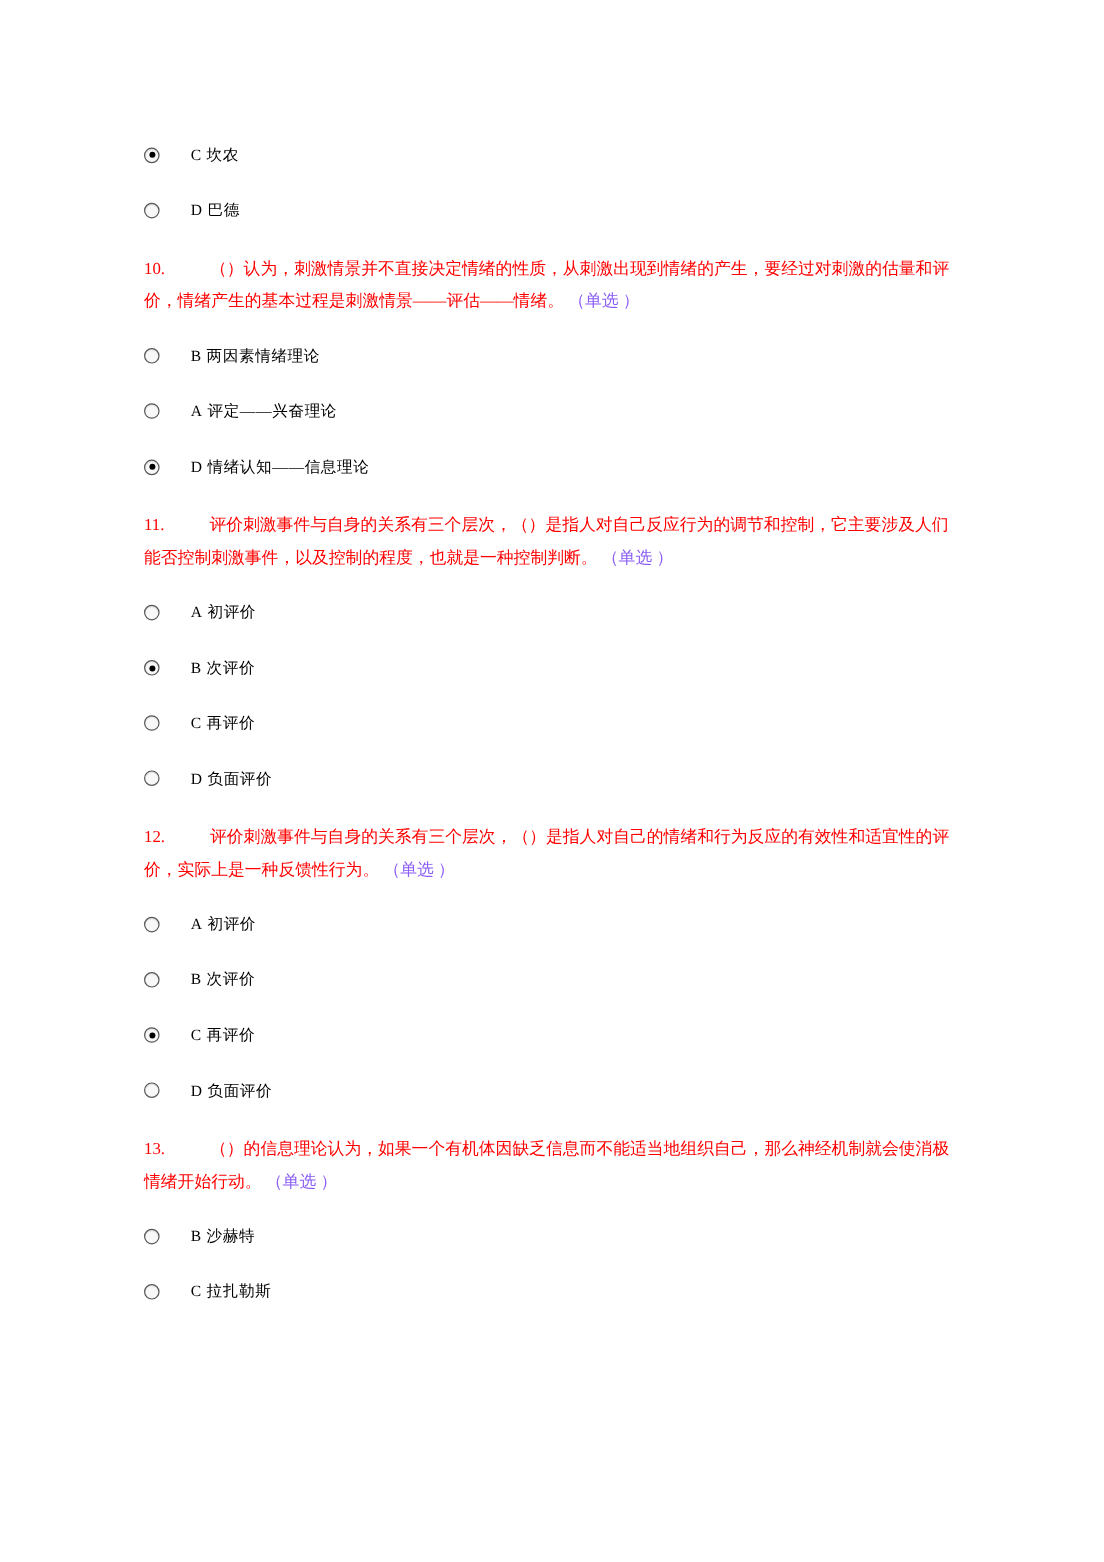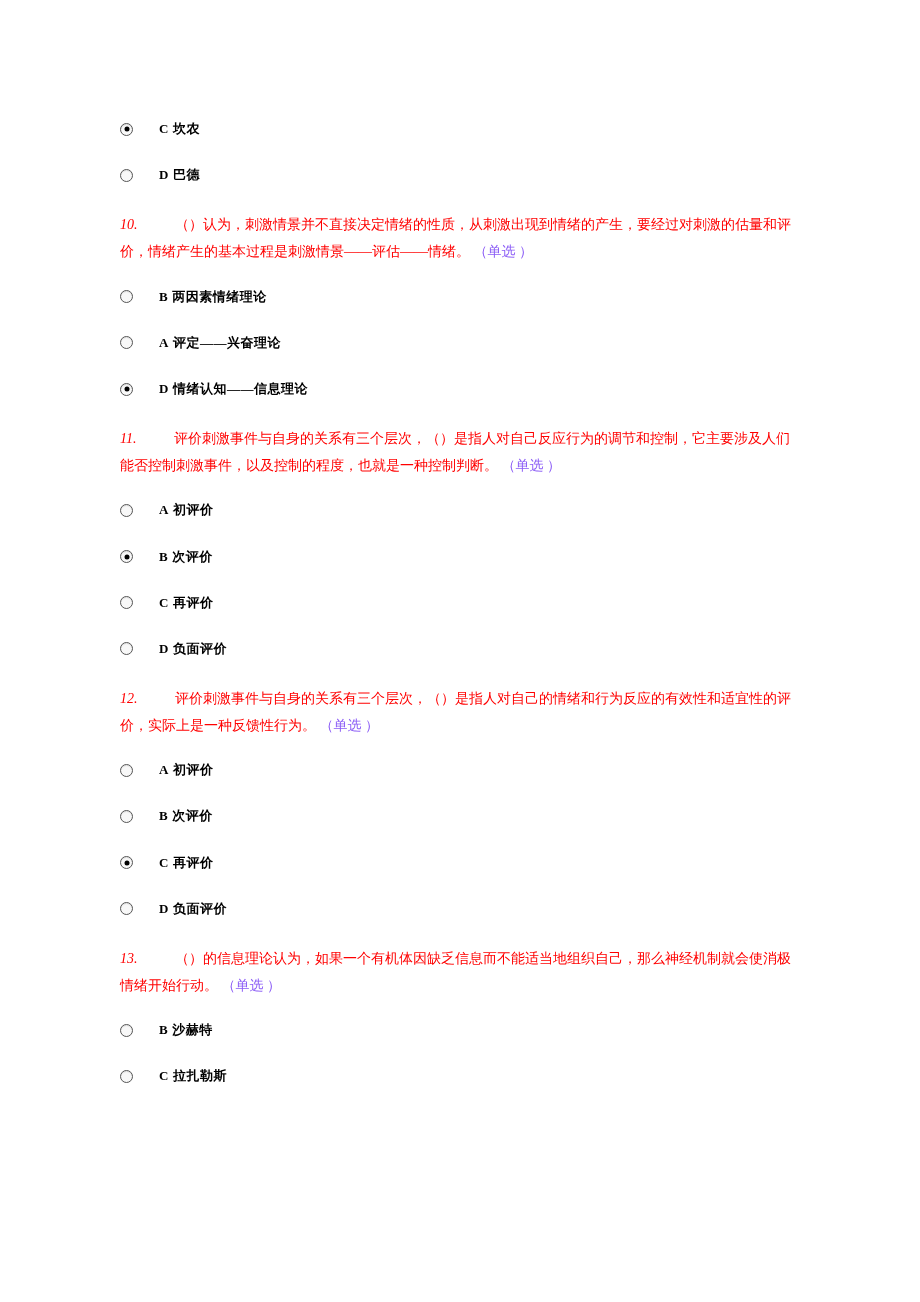--- a/index.html
+++ b/index.html
@@ -35,31 +35,30 @@
     height: 5px;
     background: #000;
     border-radius: 50%;
     top: 50%;
     left: 50%;
     transform: translate(-50%, -50%);
   }
   .opt-label {
     font-size: 13px;
     letter-spacing: 0.5px;
-    font-weight: bold;
   }
   .opt-letter {
     margin-right: 4px;
   }
   .question {
     margin-bottom: 22px;
     line-height: 1.9;
     font-size: 14px;
   }
-  .qnum { color: #ff0000; font-weight: normal; font-style: italic; }
+  .qnum { color: #ff0000; font-weight: normal; }
   .qtext { color: #ff0000; margin-left: 34px; }
   .qtype { color: #8b5cf6; text-align: center; }
   .qblock { margin-bottom: 4px; }
 </style>
 </head>
 <body>
 
 <div id="container">
     <div class="option-row">
       <span class="radio selected"></span>

